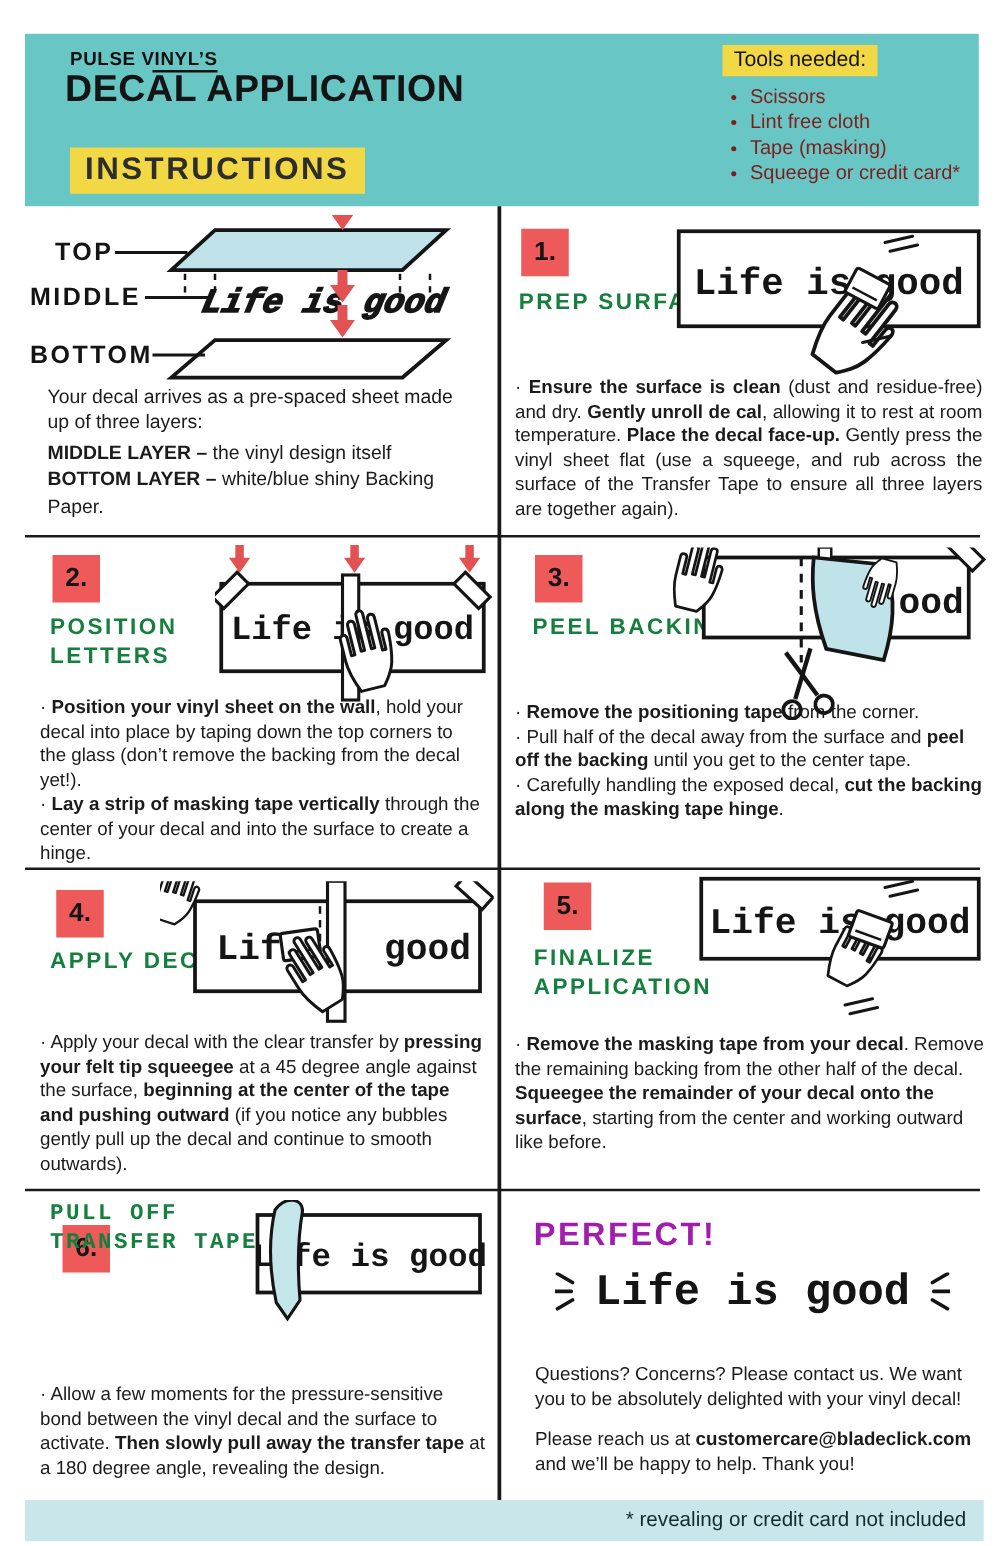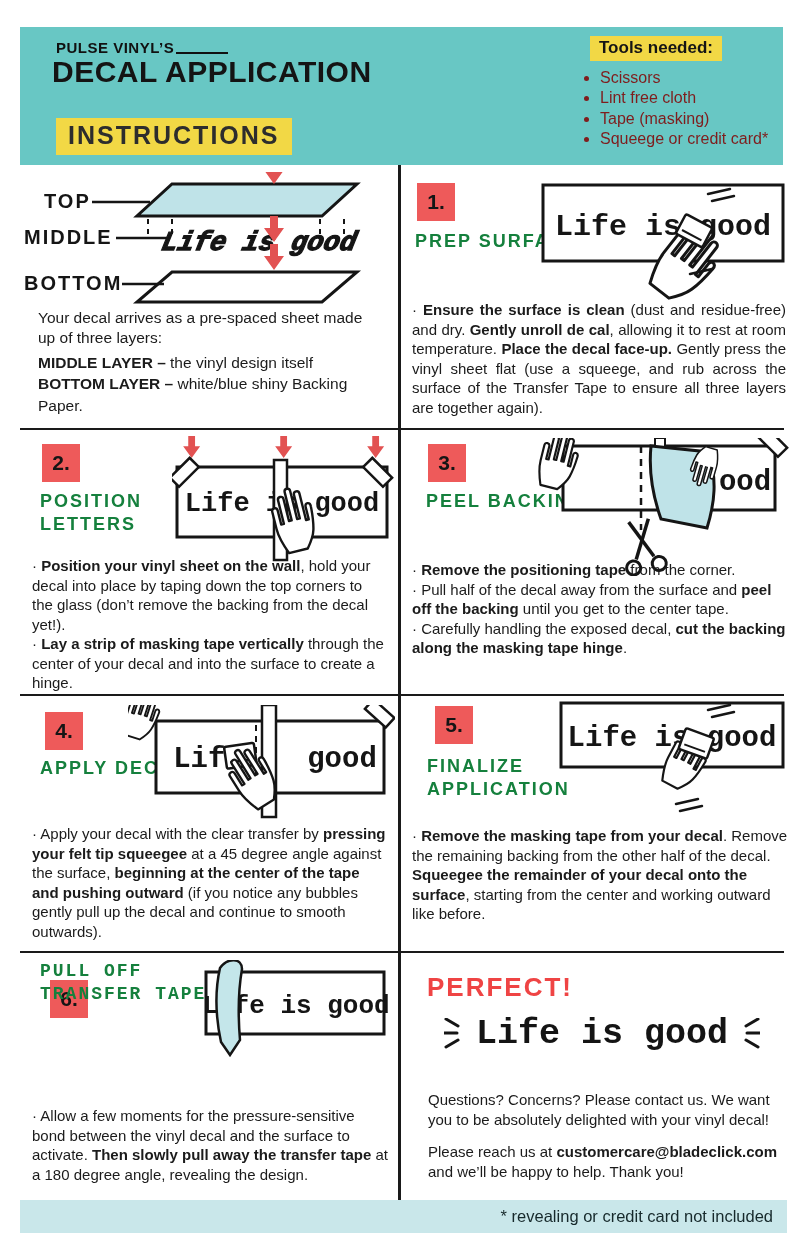--- a/index.html
+++ b/index.html
@@ -2,28 +2,28 @@
 <html><head>
 <meta charset="utf-8">
 <style>
   html,body{margin:0;padding:0;background:#ffffff;}
   .sheet{position:relative;width:800px;height:1237px;background:#fff;overflow:hidden;
          font-family:"Liberation Sans",sans-serif;color:#1b1b1b;}
   .abs{position:absolute;}
   
   .header{left:20px;top:27px;width:763px;height:138px;background:#68c7c4;}
   .brand{left:36px;top:12px;font-size:15px;font-weight:700;letter-spacing:.5px;color:#111;
-         display:flex;align-items:flex-end;}
+         display:flex;align-items:flex-end;flex-direction:column;}
   .brand-line{display:inline-block;width:52px;border-bottom:2.5px solid #111;margin:0 0 2px 2px;}
   .header-title{left:32px;top:28px;font-size:30px;font-weight:700;letter-spacing:.5px;color:#141414;}
   .subtitle{left:36px;top:91px;background:#f2d845;color:#2d2d2d;font-size:25px;font-weight:700;
             letter-spacing:2px;padding:3px 12px 5px;}
   .tools{left:558px;top:9px;width:210px;}
-  .tools-title{display:inline-block;background:#f2d845;font-weight:700;font-size:17px;
-               padding:2px 9px 3px;color:#151515;margin-left:12px;}
+  .tools-title{display:inline-block;background:#f2d845;font-weight:400;font-size:17px;
+               padding:2px 9px 3px;color:#151515;}
   .tools ul{margin:7px 0 0 0;padding-left:22px;font-size:16px;line-height:1.28;color:#7f1d1d;}
   
   .vline{left:398px;top:165px;width:2.5px;height:1035px;background:#1a1a1a;}
   .hline{left:20px;width:764px;height:2px;background:#1a1a1a;}
   .footer{left:20px;top:1200px;width:767px;height:33px;background:#c9e7ea;
           font-size:16.5px;color:#16292b;text-align:right;line-height:33px;padding-right:14px;
           box-sizing:border-box;}
   
   .badge{width:38px;height:38px;background:#ee5a5a;display:flex;align-items:center;
          justify-content:center;font-size:21px;font-weight:700;color:#151515;}
@@ -39,21 +39,21 @@
   #s2-badge{left:42px;top:444px;}  #s2-title{left:40px;top:490px;width:190px;}
   #s2-body{left:32px;top:556px;width:352px;}
   #s3-badge{left:428px;top:444px;} #s3-title{left:426px;top:490px;width:200px;}
   #s3-body{left:412px;top:560px;width:376px;}
   #s4-badge{left:45px;top:712px;}  #s4-title{left:40px;top:757px;width:180px;}
   #s4-body{left:32px;top:824px;width:354px;}
   #s5-badge{left:435px;top:706px;} #s5-title{left:427px;top:755px;width:240px;}
   #s5-body{left:412px;top:826px;width:378px;}
   #s6-badge{left:50px;top:980px;}  #s6-title{left:40px;top:960px;width:210px;font-family:Liberation Mono, monospace;}
   #s6-body{left:32px;top:1106px;width:356px;}
-  #perfect-title{left:427px;top:972px;font-size:26px;font-weight:700;letter-spacing:2px;color:#ef4444;}
+  #perfect-title{left:427px;top:972px;font-size:26px;font-weight:700;letter-spacing:2px;color:#a21caf;}
   #perfect-row{left:420px;top:1014px;width:364px;display:flex;align-items:center;
                justify-content:center;gap:16px;}
   .perfect-decal{font-family:"Liberation Mono",monospace;font-weight:700;font-size:35px;
                  color:#141414;white-space:nowrap;}
   #perfect-p1{left:428px;top:1090px;width:366px;}
   #perfect-p2{left:428px;top:1142px;width:366px;}
   svg text{fill:#151515;}
 </style>
 </head>
 <body>

